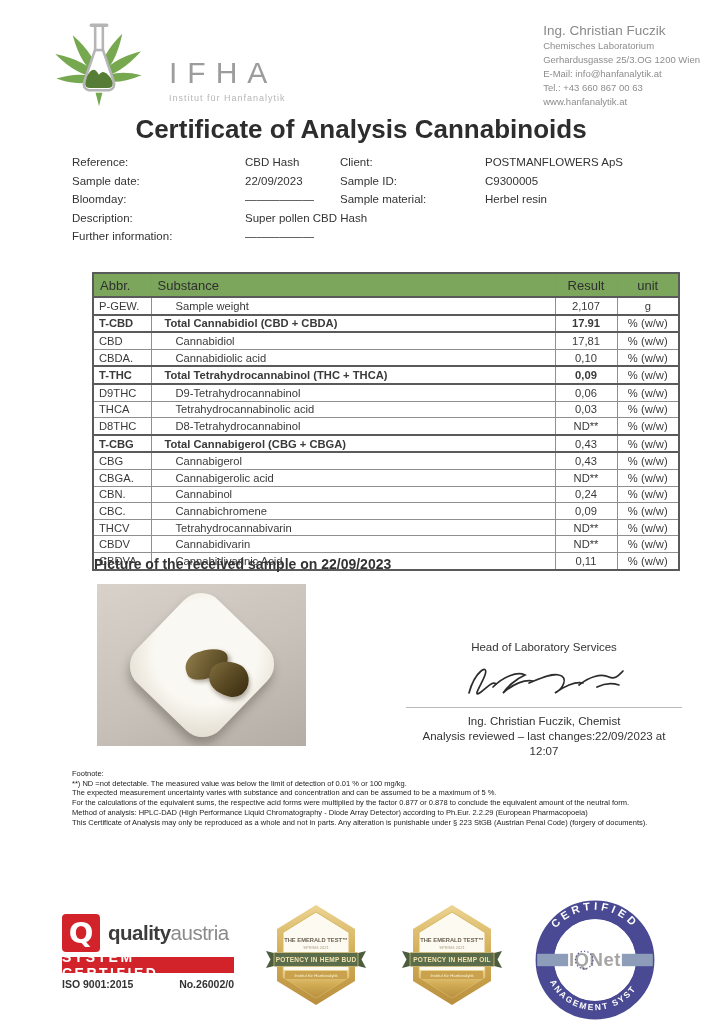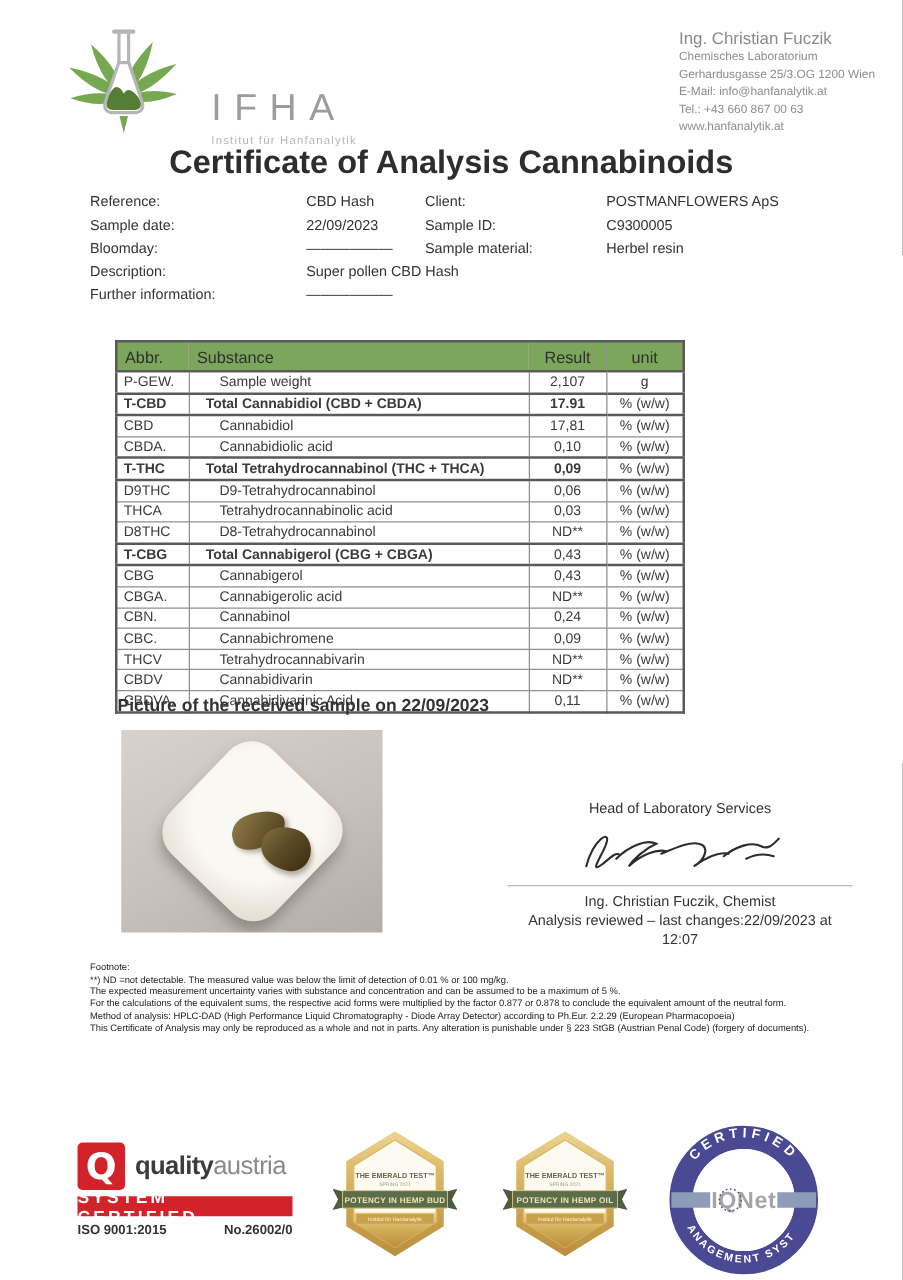--- a/index.html
+++ b/index.html
@@ -3,40 +3,40 @@
 <meta charset="utf-8">
 <style>
   html,body{margin:0;padding:0;background:#888;}
   .page{
     position:relative;width:722px;height:1024px;background:#ffffff;
     font-family:"Liberation Sans", sans-serif;color:#3a3a3a;overflow:hidden;
     margin:0 auto;
   }
   
   .header{position:absolute;top:12px;left:35px;right:22px;display:flex;justify-content:space-between;}
-  .logoblock{display:flex;align-items:flex-end;}
+  .logoblock{display:flex;align-items:center;}
   .logotext{margin-left:6px;margin-top:30px;}
   .logo-acronym{font-size:30px;letter-spacing:10px;color:#9c9c9c;font-weight:400;}
   .logo-sub{font-size:9px;letter-spacing:1px;color:#b6b6b6;margin-top:3px;}
   .contact{color:#8d8d8d;font-size:9.5px;line-height:14px;margin-top:10px;}
   .contact .name{font-size:13.5px;color:#8a8a8a;line-height:17px;}
   
   .doc-title{position:absolute;top:114px;left:0;width:100%;text-align:center;
     font-size:26px;font-weight:700;color:#2d2d2d;letter-spacing:0px;}
   
   .info{position:absolute;top:153px;left:72px;font-size:11.5px;color:#333;}
   .info-col{position:absolute;top:0;}
   .info-col.left{left:0;width:268px;}
   .info-col.right{left:268px;width:300px;}
   .info-row{display:flex;height:18.5px;align-items:center;gap:45px;}
   .info-label{width:128px;flex:none;}
   .info-col.right .info-label{width:100px;}
   .info-value{white-space:nowrap;}
   
-  .tablewrap{position:absolute;top:272px;left:92px;width:456px;}
+  .tablewrap{position:absolute;top:272px;left:92px;width:588px;}
   table{border-collapse:collapse;width:100%;font-size:11.2px;color:#3a3a3a;table-layout:fixed;}
   table,th,td{border:1px solid #8f8f8f;}
   table{border:2px solid #5a5a5a;}
   th{background:#7CA65B;color:#2f2f2f;font-weight:400;font-size:13px;height:22px;padding:0 6px;text-align:left;border-bottom:2px solid #5a5a5a;}
   th.cen{text-align:center;}
   td{height:15.6px;padding:0 5px;background:#fff;}
   col.c1{width:58px;} col.c3{width:62px;} col.c4{width:62px;}
   td.c-sub{padding-left:24px;}
   td.c-res,td.c-unit{text-align:center;}
   tr.total td{border-top:2px solid #5a5a5a;border-bottom:2px solid #5a5a5a;font-weight:700;}

